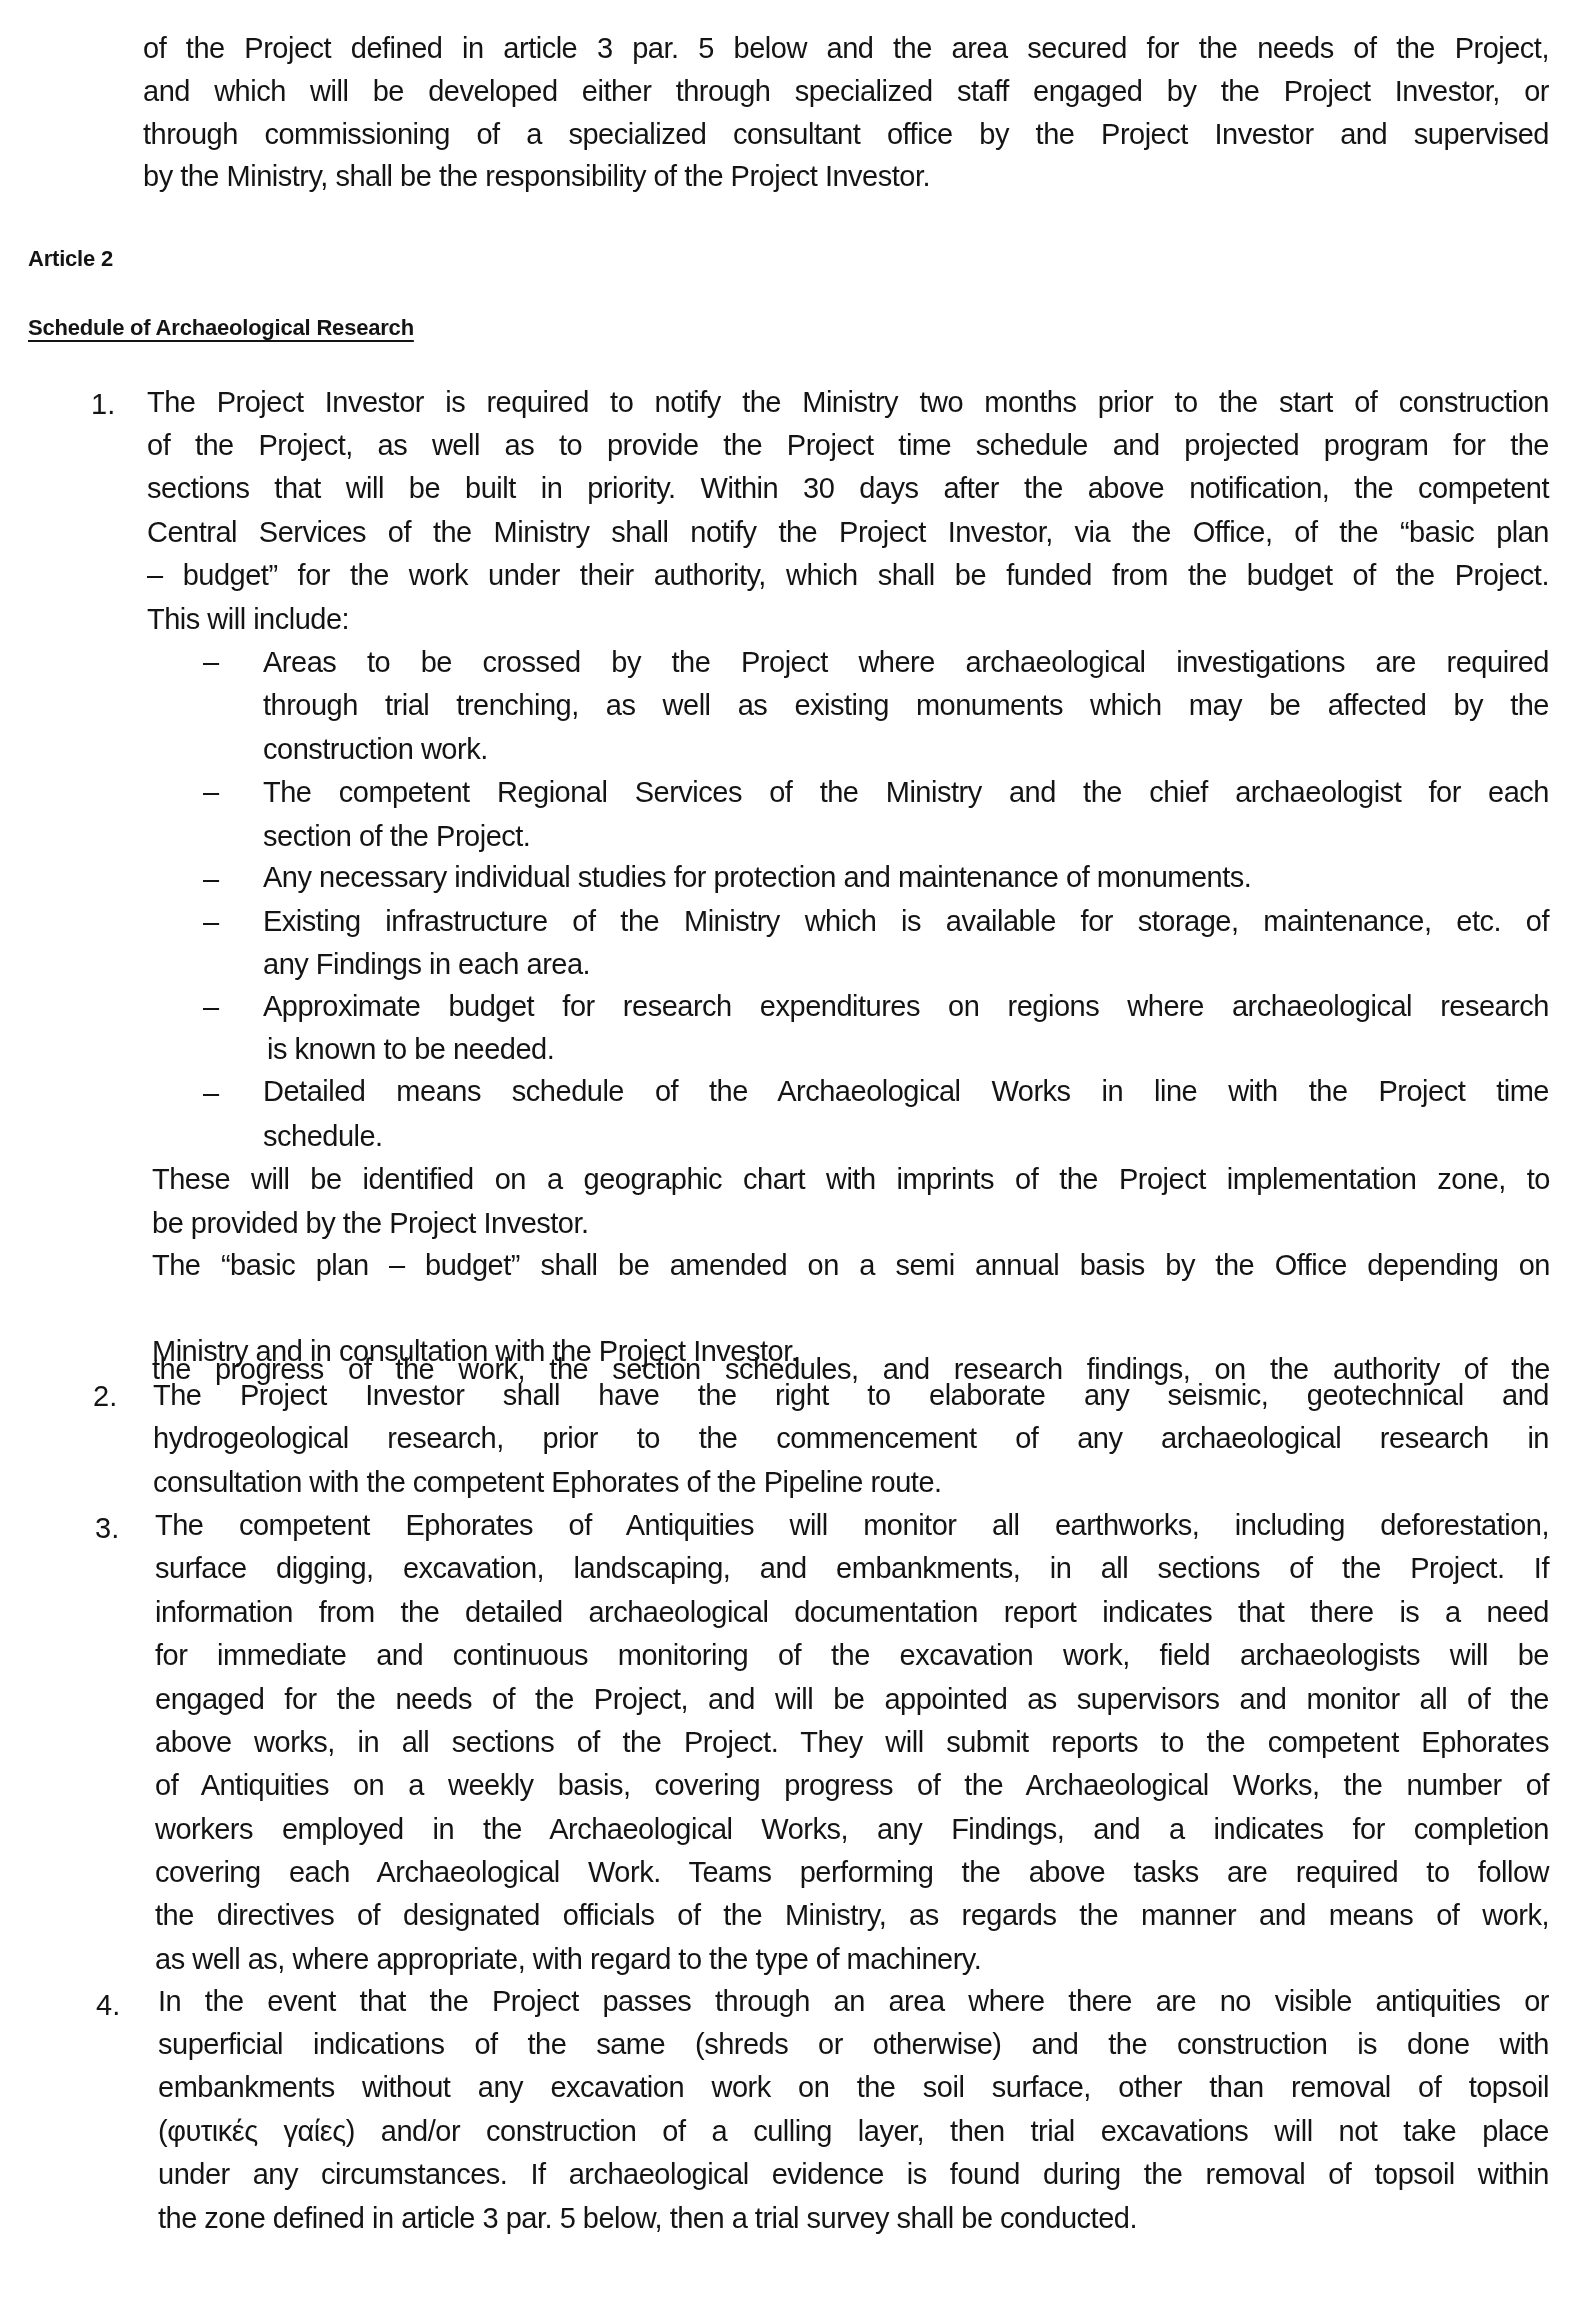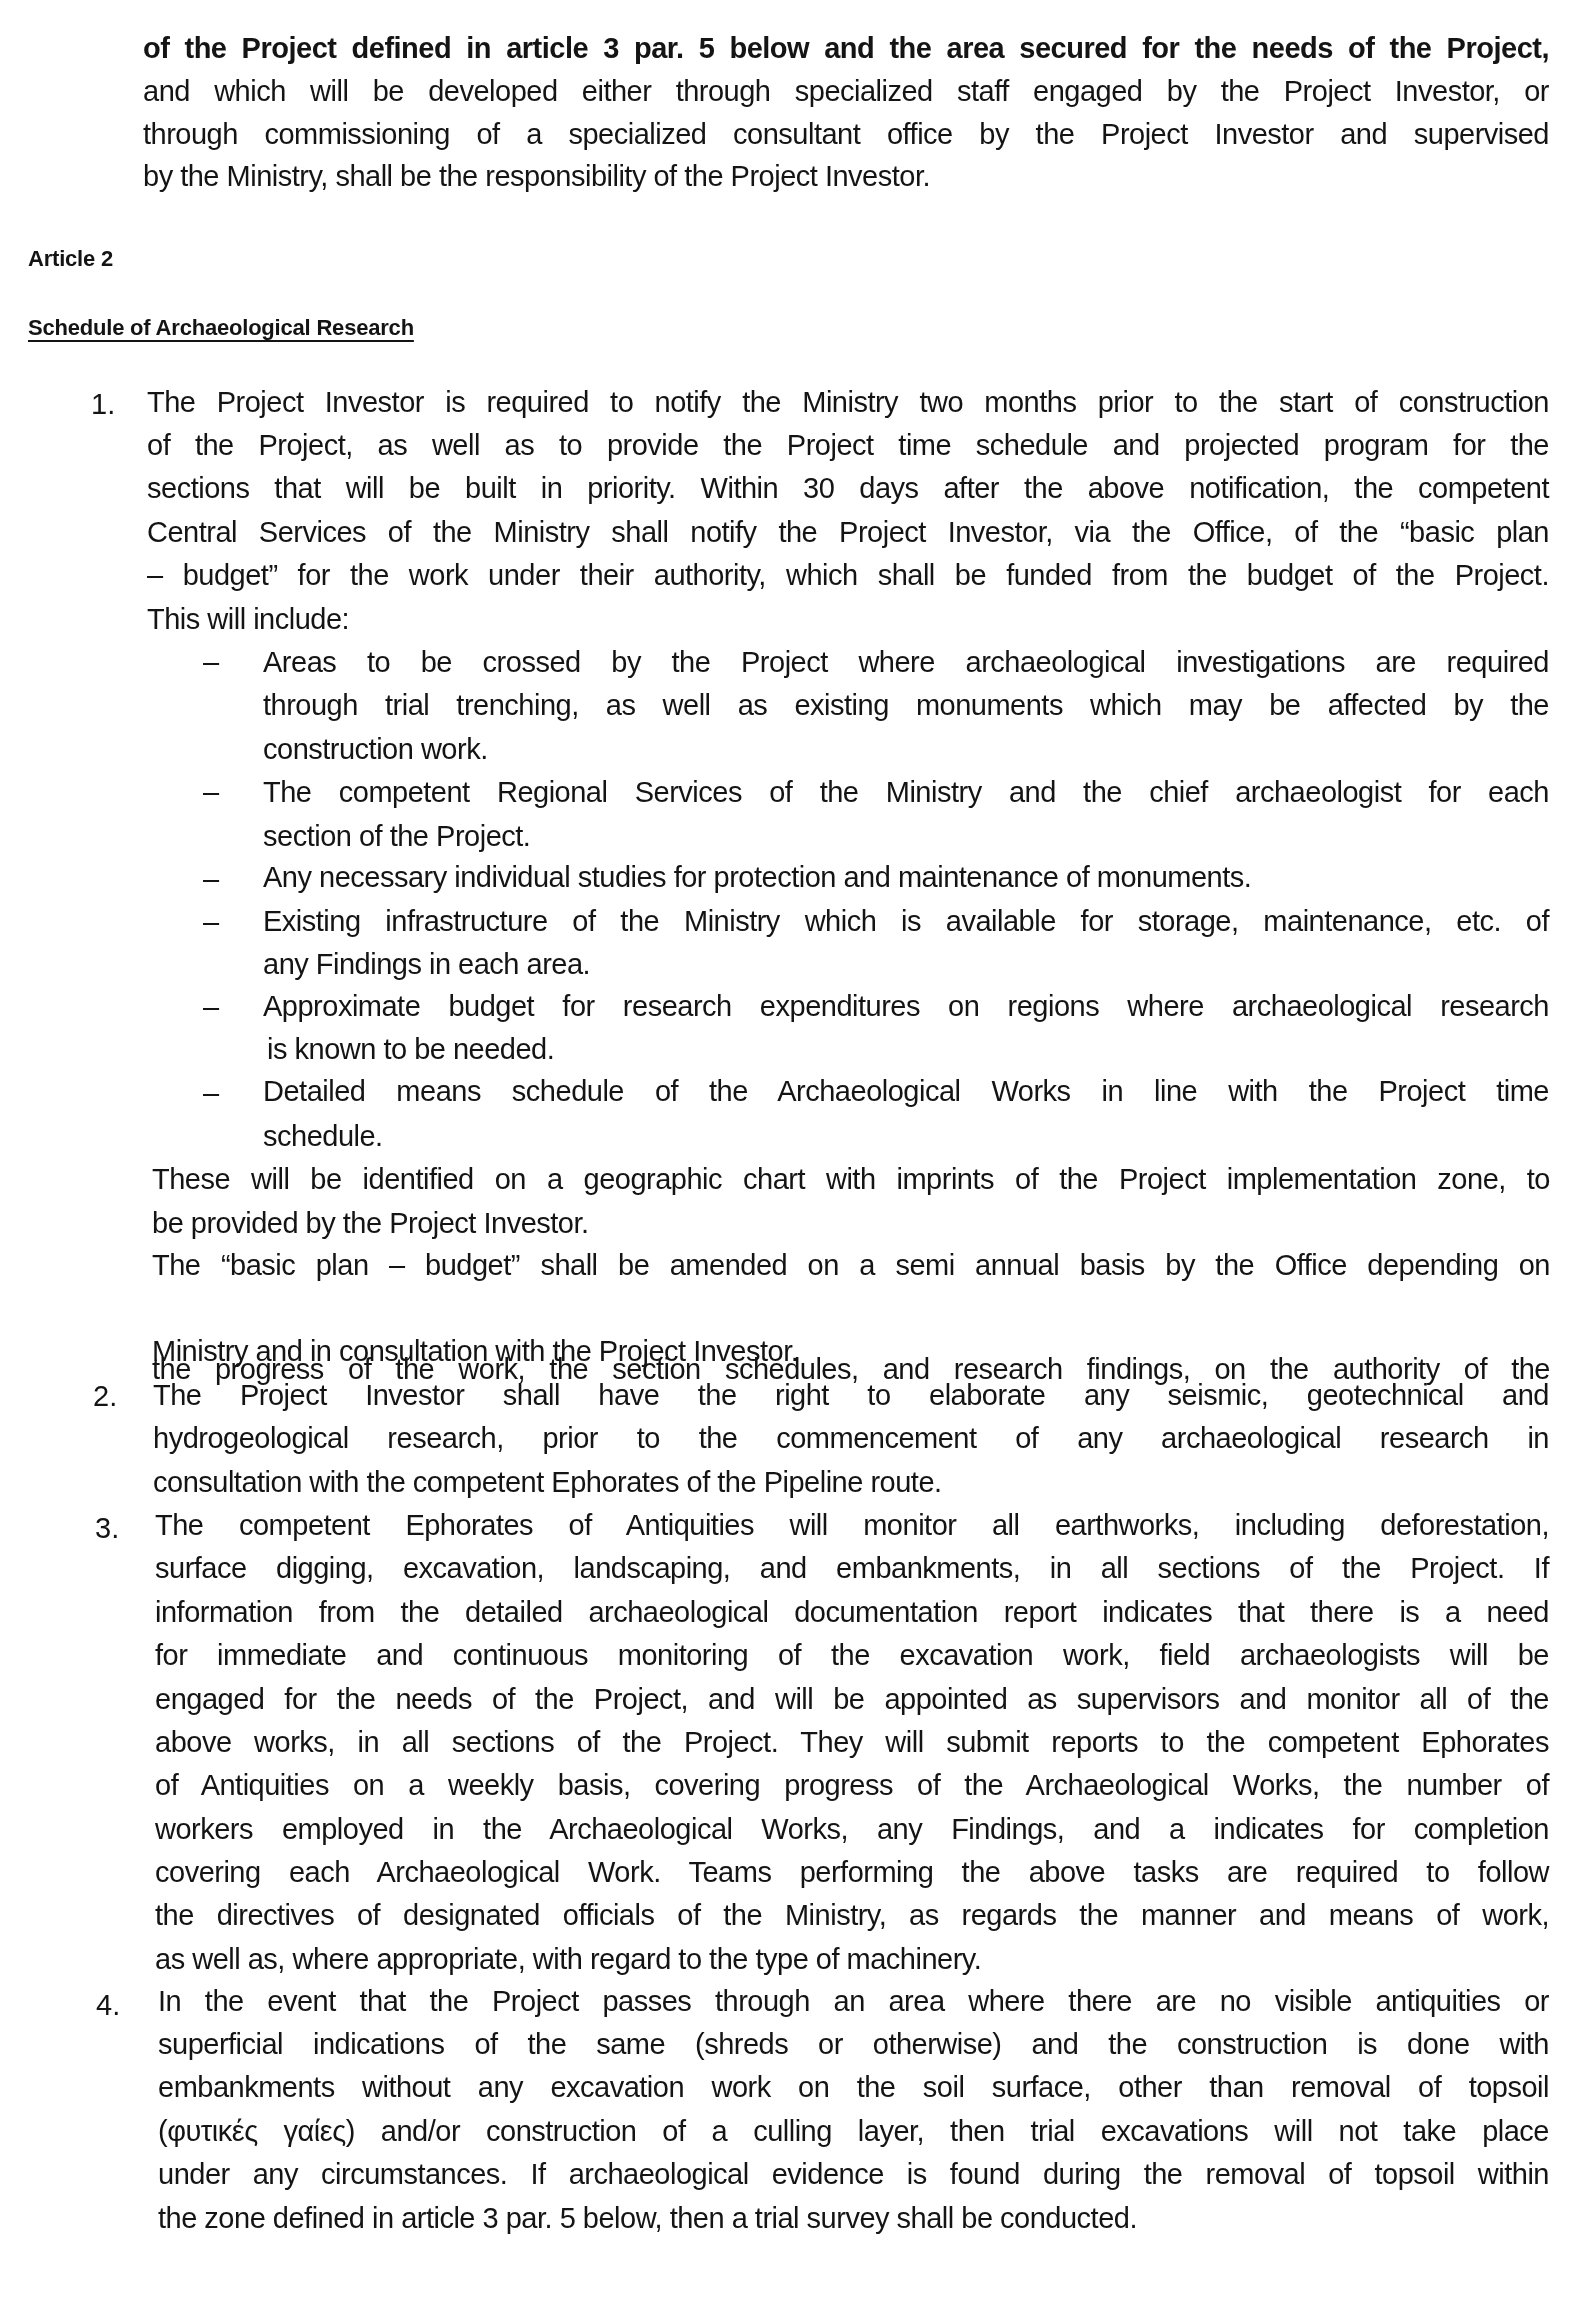--- a/index.html
+++ b/index.html
@@ -35,21 +35,21 @@
     .underline { text-decoration: underline; text-underline-offset: 4.6px; text-decoration-thickness: 2.3px; }
     .num { position: absolute; font-size: 29px; line-height: 39px; }
     .dash { position: absolute; font-size: 29px; line-height: 39px; }
   </style>
 </head>
 <body>
 
 <div class="page">
 
   <div>
-    <div class="line justify" style="left:143px; top:29px; width:1406px;font-weight:bold;">of the Project defined in article 3 par. 5 below and the area secured for the needs of the Project,</div>
+    <div class="line justify" style="left:143px; top:29px; width:1406px;">of the Project defined in article 3 par. 5 below and the area secured for the needs of the Project,</div>
     <div class="line justify" style="left:143px; top:72px; width:1406px;">and which will be developed either through  specialized staff engaged by the Project Investor, or</div>
     <div class="line justify" style="left:143px; top:115px; width:1406px;">through commissioning of a specialized consultant office by the Project Investor and supervised</div>
     <div class="line" style="left:143px; top:157px;">by the Ministry, shall be the responsibility of the Project Investor.</div>
   </div>
 
   <div class="heading" style="left:28px; top:239px;">Article 2</div>
   <div class="heading underline" style="left:28px; top:308px;">Schedule of Archaeological Research</div>
 
   <div>
     <div class="num" style="left:91px; top:385px;">1.</div>

